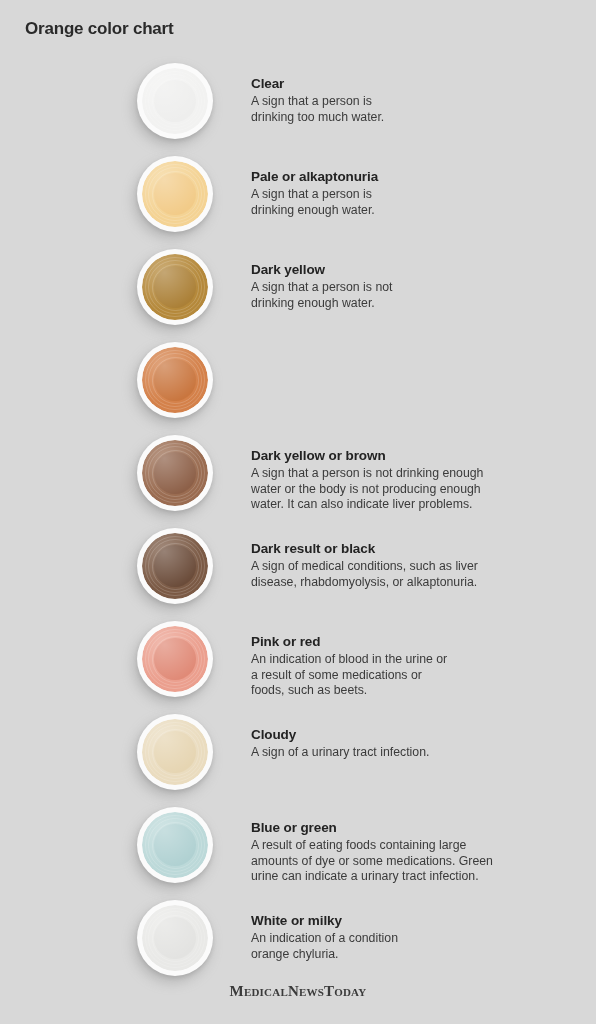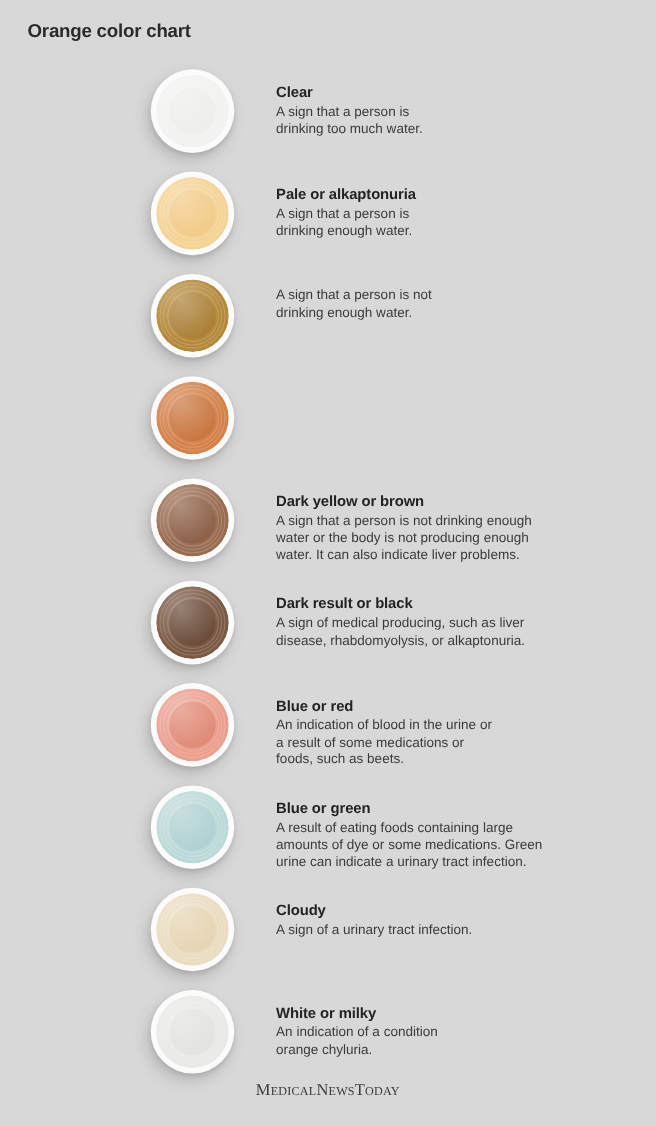--- a/index.html
+++ b/index.html
@@ -139,20 +139,21 @@
     white-space: pre-line;
   }
 
   
   .footer {
     position: absolute;
     left: 0;
     top: 982px;
     width: 596px;
     text-align: center;
+    font-weight: bold;
   }
   .brand {
     font-family: "Liberation Serif", serif;
     font-size: 15px;
     color: #3a3a3a;
     font-variant: small-caps;
     letter-spacing: 0.2px;
   }
 </style>
 </head>
@@ -238,20 +239,21 @@
                   <span style="inset: 40.4%;"></span>
                   <span style="inset: 45.6%;"></span>
                 </div>
                 <div class="inner-pool" style="background: rgb(171, 128, 55);"></div>
                 <div class="sheen"></div>
               </div>
             </div>
           </div>
         </div>
         <div class="copy">
+          <div class="copy-title">Dark yellow</div>
           <div class="copy-desc">A sign that a person is not
 drinking enough water.</div>
         </div>
       </div>
       <div class="row">
         <div class="cup-wrap">
           <div class="cup-shadow"></div>
           <div class="cup-rim" style="background: rgb(251, 251, 251);">
             <div class="cup-rim-inner">
               <div class="liquid" style="background: rgb(212, 129, 74);">
@@ -321,21 +323,21 @@
                   <span style="inset: 45.6%;"></span>
                 </div>
                 <div class="inner-pool" style="background: rgb(107, 76, 58);"></div>
                 <div class="sheen"></div>
               </div>
             </div>
           </div>
         </div>
         <div class="copy">
           <div class="copy-title">Dark result or black</div>
-          <div class="copy-desc">A sign of medical producing, such as liver
+          <div class="copy-desc">A sign of medical conditions, such as liver
 disease, rhabdomyolysis, or alkaptonuria.</div>
         </div>
       </div>
       <div class="row">
         <div class="cup-wrap">
           <div class="cup-shadow"></div>
           <div class="cup-rim" style="background: rgb(251, 251, 251);">
             <div class="cup-rim-inner">
               <div class="liquid" style="background: rgb(235, 159, 142);">
                 <div class="rings">
@@ -349,24 +351,52 @@
                   <span style="inset: 40.4%;"></span>
                   <span style="inset: 45.6%;"></span>
                 </div>
                 <div class="inner-pool" style="background: rgb(224, 138, 119);"></div>
                 <div class="sheen"></div>
               </div>
             </div>
           </div>
         </div>
         <div class="copy">
-          <div class="copy-title">Blue or red</div>
+          <div class="copy-title">Pink or red</div>
           <div class="copy-desc">An indication of blood in the urine or
 a result of some medications or
 foods, such as beets.</div>
+        </div>
+      </div>
+      <div class="row">
+        <div class="cup-wrap">
+          <div class="cup-shadow"></div>
+          <div class="cup-rim" style="background: rgb(251, 251, 251);">
+            <div class="cup-rim-inner">
+              <div class="liquid" style="background: rgb(234, 220, 191);">
+                <div class="rings">
+                  <span style="inset: 4%;"></span>
+                  <span style="inset: 9.2%;"></span>
+                  <span style="inset: 14.4%;"></span>
+                  <span style="inset: 19.6%;"></span>
+                  <span style="inset: 24.8%;"></span>
+                  <span style="inset: 30%;"></span>
+                  <span style="inset: 35.2%;"></span>
+                  <span style="inset: 40.4%;"></span>
+                  <span style="inset: 45.6%;"></span>
+                </div>
+                <div class="inner-pool" style="background: rgb(230, 213, 178);"></div>
+                <div class="sheen"></div>
+              </div>
+            </div>
+          </div>
+        </div>
+        <div class="copy">
+          <div class="copy-title">Cloudy</div>
+          <div class="copy-desc">A sign of a urinary tract infection.</div>
         </div>
       </div>
       <div class="row">
         <div class="cup-wrap">
           <div class="cup-shadow"></div>
           <div class="cup-rim" style="background: rgb(251, 251, 251);">
             <div class="cup-rim-inner">
               <div class="liquid" style="background: rgb(188, 217, 217);">
                 <div class="rings">
                   <span style="inset: 4%;"></span>
@@ -390,48 +420,20 @@
           <div class="copy-desc">A result of eating foods containing large
 amounts of dye or some medications. Green
 urine can indicate a urinary tract infection.</div>
         </div>
       </div>
       <div class="row">
         <div class="cup-wrap">
           <div class="cup-shadow"></div>
           <div class="cup-rim" style="background: rgb(251, 251, 251);">
             <div class="cup-rim-inner">
-              <div class="liquid" style="background: rgb(234, 220, 191);">
-                <div class="rings">
-                  <span style="inset: 4%;"></span>
-                  <span style="inset: 9.2%;"></span>
-                  <span style="inset: 14.4%;"></span>
-                  <span style="inset: 19.6%;"></span>
-                  <span style="inset: 24.8%;"></span>
-                  <span style="inset: 30%;"></span>
-                  <span style="inset: 35.2%;"></span>
-                  <span style="inset: 40.4%;"></span>
-                  <span style="inset: 45.6%;"></span>
-                </div>
-                <div class="inner-pool" style="background: rgb(230, 213, 178);"></div>
-                <div class="sheen"></div>
-              </div>
-            </div>
-          </div>
-        </div>
-        <div class="copy">
-          <div class="copy-title">Cloudy</div>
-          <div class="copy-desc">A sign of a urinary tract infection.</div>
-        </div>
-      </div>
-      <div class="row">
-        <div class="cup-wrap">
-          <div class="cup-shadow"></div>
-          <div class="cup-rim" style="background: rgb(251, 251, 251);">
-            <div class="cup-rim-inner">
               <div class="liquid" style="background: rgb(233, 233, 231);">
                 <div class="rings">
                   <span style="inset: 4%;"></span>
                   <span style="inset: 9.2%;"></span>
                   <span style="inset: 14.4%;"></span>
                   <span style="inset: 19.6%;"></span>
                   <span style="inset: 24.8%;"></span>
                   <span style="inset: 30%;"></span>
                   <span style="inset: 35.2%;"></span>
                   <span style="inset: 40.4%;"></span>

